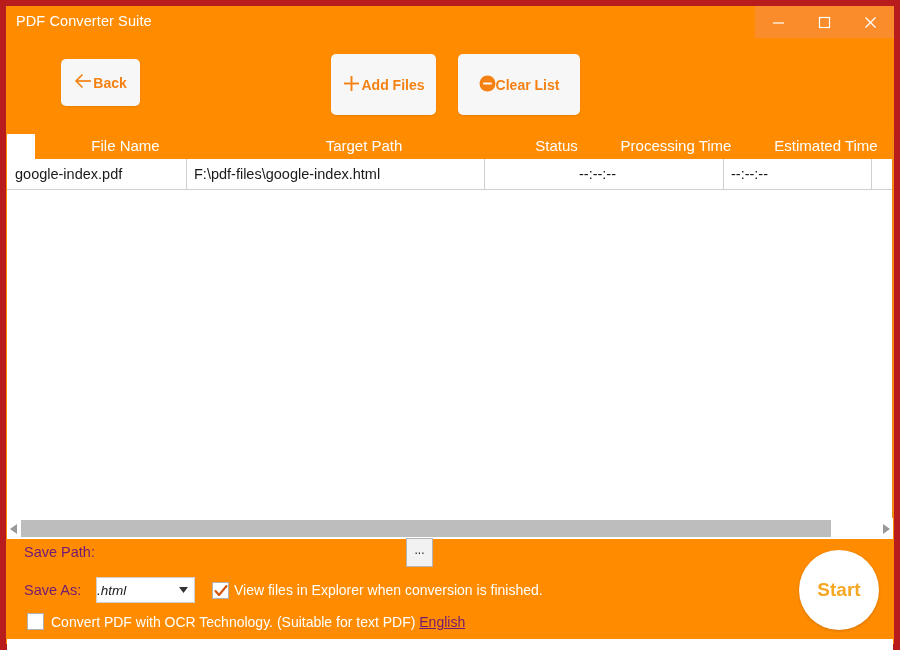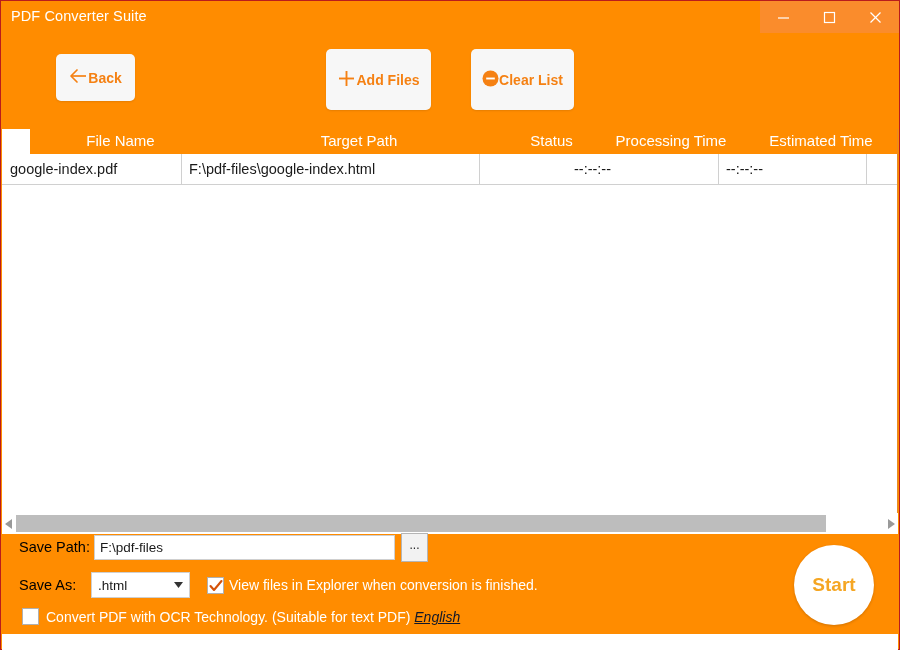--- a/index.html
+++ b/index.html
@@ -13,21 +13,21 @@
   body {
     font-family: "Liberation Sans", sans-serif;
     background: #ff8c00;
     position: relative;
   }
 
   #app {
     position: absolute;
     inset: 0;
     background: #ff8c00;
-    border: 1px solid #b91c1c;
+    border: 6px solid #b91c1c;
   }
 
   
   .titlebar {
     position: absolute;
     top: 0; left: 0; right: 0;
     height: 34px;
   }
   .titlebar-text {
     position: absolute;
@@ -71,21 +71,21 @@
     font-size: 14px;
     font-weight: bold;
     display: flex;
     align-items: center;
     justify-content: center;
     cursor: pointer;
     box-shadow: 0 1px 2px rgba(0,0,0,0.10);
   }
   #btn-back     { left: 55px;  top: 19px; width: 79px;  height: 47px; }
   #btn-addfiles { left: 325px; top: 14px; width: 105px; height: 61px; }
-  #btn-clearlist{ left: 470px; top: 14px; width: 103px; height: 61px; text-align: right; }
+  #btn-clearlist{ left: 452px; top: 14px; width: 122px; height: 61px; text-align: right; }
 
   .icon-arrow-left, .icon-plus, .icon-minus-circle { flex: none; display: block; }
 
   
   .table-area {
     position: absolute;
     left: 1px; right: 1px;
     top: 128px;
     height: 384px;
     background: #ffffff;
@@ -158,21 +158,21 @@
   
   .settings {
     position: absolute;
     left: 1px; right: 1px;
     top: 533px;
     height: 100px;
     background: #ff8c00;
   }
   .lbl {
     position: absolute;
-    color: #000000;
+    color: #701a75;
     font-size: 14.5px;
     white-space: nowrap;
   }
   #lbl-savepath { left: 18px; top: 538px; }
   #lbl-saveas   { left: 18px; top: 576px; }
 
   #input-savepath {
     position: absolute;
     left: 93px; top: 534px;
     width: 301px; height: 25px;
@@ -203,21 +203,21 @@
     left: 90px; top: 571px;
     width: 99px; height: 26px;
     background: #ffffff;
     border: 1px solid #cfcfcf;
     font-size: 13.5px;
     color: #1a1a1a;
     display: flex;
     align-items: center;
     cursor: pointer;
   }
-  #select-saveas .sel-val { padding-left: 6px; flex: 1 1 auto; }
+  #select-saveas .sel-val { padding-left: 0; flex: 1 1 auto; font-style: italic; }
   #select-saveas .sel-caret {
     width: 22px; display: flex; align-items: center; justify-content: center;
   }
 
   .cbox {
     position: absolute;
     width: 17px; height: 17px;
     background: #ffffff;
     border: 1px solid #b0b0b0;
     cursor: pointer;
@@ -234,24 +234,23 @@
     white-space: nowrap;
   }
   #txt-ocr {
     position: absolute;
     left: 45px; top: 608px;
     color: #ffffff;
     font-size: 14px;
     white-space: nowrap;
   }
   #link-lang {
-    color: #0f172a;
+    color: #701a75;
     text-decoration: underline;
     cursor: pointer;
-    font-style: italic;
   }
 
   #btn-start {
     position: absolute;
     left: 793px; top: 544px;
     width: 80px; height: 80px;
     border-radius: 50%;
     background: #ffffff;
     border: none;
     color: #f5a623;
@@ -374,21 +373,20 @@
         <svg width="8" height="10" viewBox="0 0 8 10">
             <polygon points="1,0 8,5 1,10" fill="#999999"></polygon>
           </svg>
       </span>
     </div>
   </div>
 
   <div class="settings"></div>
 
   <div class="lbl" id="lbl-savepath">Save Path:</div>
-  <input id="input-savepath" type="text" value="F:\pdf-files" style="">
   <button id="btn-browse">...</button>
 
   <div class="lbl" id="lbl-saveas">Save As:</div>
   <div id="select-saveas">
     <span class="sel-val">.html</span>
     <span class="sel-caret">
       <svg width="9" height="6" viewBox="0 0 9 6">
           <polygon points="0,0 9,0 4.5,6" fill="#333333"></polygon>
         </svg>
     </span>

